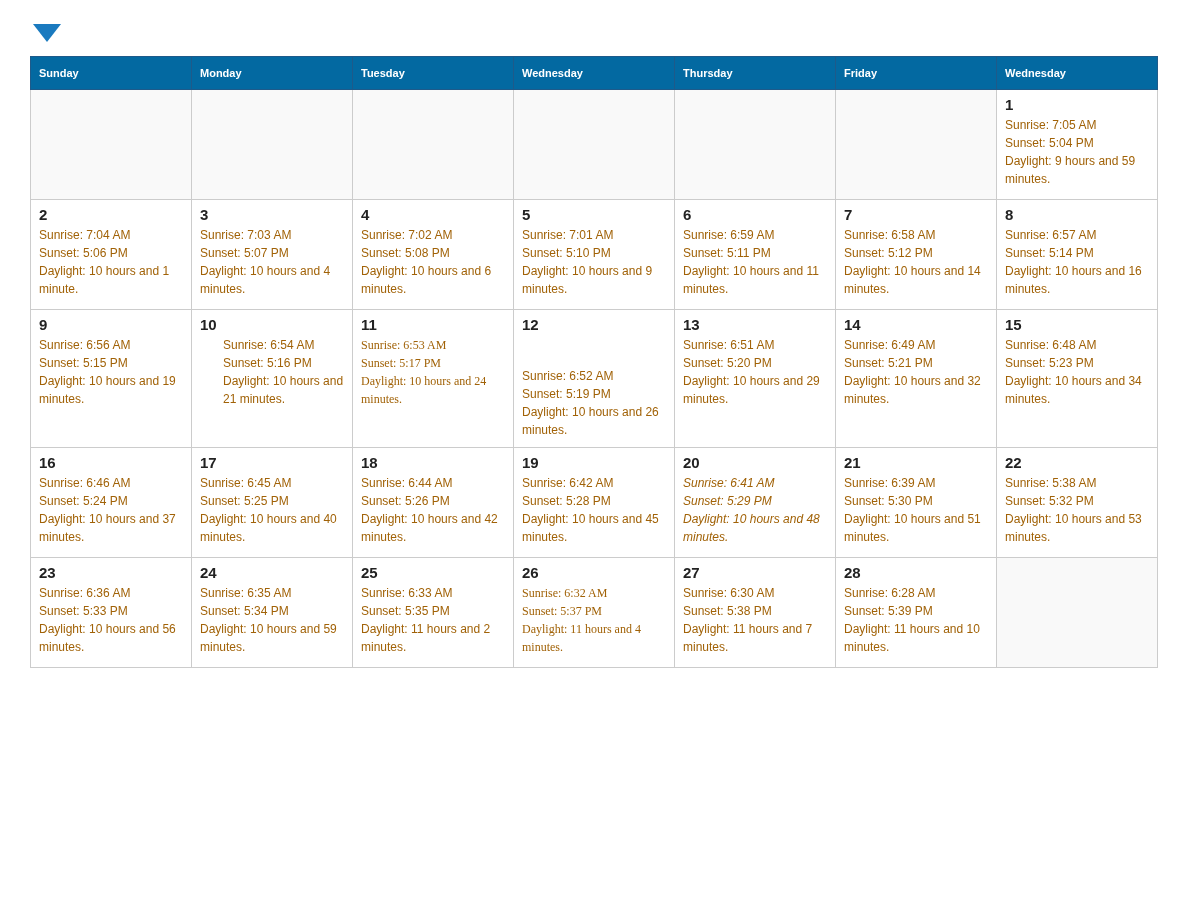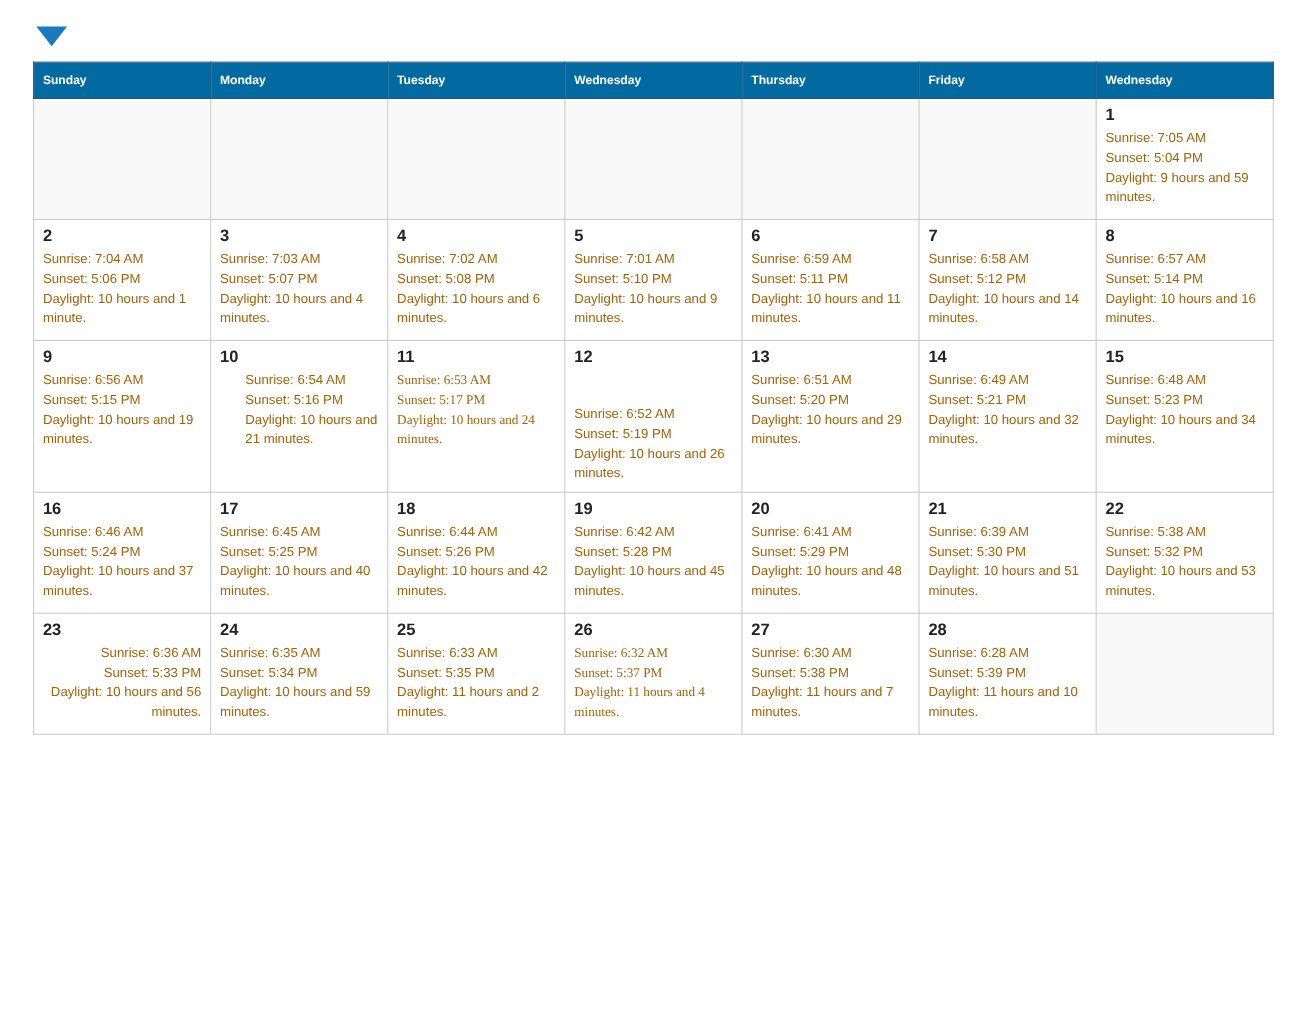--- a/index.html
+++ b/index.html
@@ -248,41 +248,41 @@
 Daylight: 10 hours and 42 minutes.</div>
         </td>
         <td>
           <span class="day-number">19</span>
           <div class="day-info" style="white-space: pre-line;">Sunrise: 6:42 AM
 Sunset: 5:28 PM
 Daylight: 10 hours and 45 minutes.</div>
         </td>
         <td>
           <span class="day-number">20</span>
-          <div class="day-info" style="white-space: pre-line;">Sunrise: 6:41 AM
+          <div class="day-info" style="white-space: pre-line; font-style: italic;">Sunrise: 6:41 AM
 Sunset: 5:29 PM
 Daylight: 10 hours and 48 minutes.</div>
         </td>
         <td>
           <span class="day-number">21</span>
           <div class="day-info" style="white-space: pre-line;">Sunrise: 6:39 AM
 Sunset: 5:30 PM
 Daylight: 10 hours and 51 minutes.</div>
         </td>
         <td>
           <span class="day-number">22</span>
           <div class="day-info" style="white-space: pre-line;">Sunrise: 5:38 AM
 Sunset: 5:32 PM
 Daylight: 10 hours and 53 minutes.</div>
         </td>
       </tr>
       <tr>
         <td>
           <span class="day-number">23</span>
-          <div class="day-info" style="white-space: pre-line; text-align: right;">Sunrise: 6:36 AM
+          <div class="day-info" style="white-space: pre-line;">Sunrise: 6:36 AM
 Sunset: 5:33 PM
 Daylight: 10 hours and 56 minutes.</div>
         </td>
         <td>
           <span class="day-number">24</span>
           <div class="day-info" style="white-space: pre-line;">Sunrise: 6:35 AM
 Sunset: 5:34 PM
 Daylight: 10 hours and 59 minutes.</div>
         </td>
         <td>

